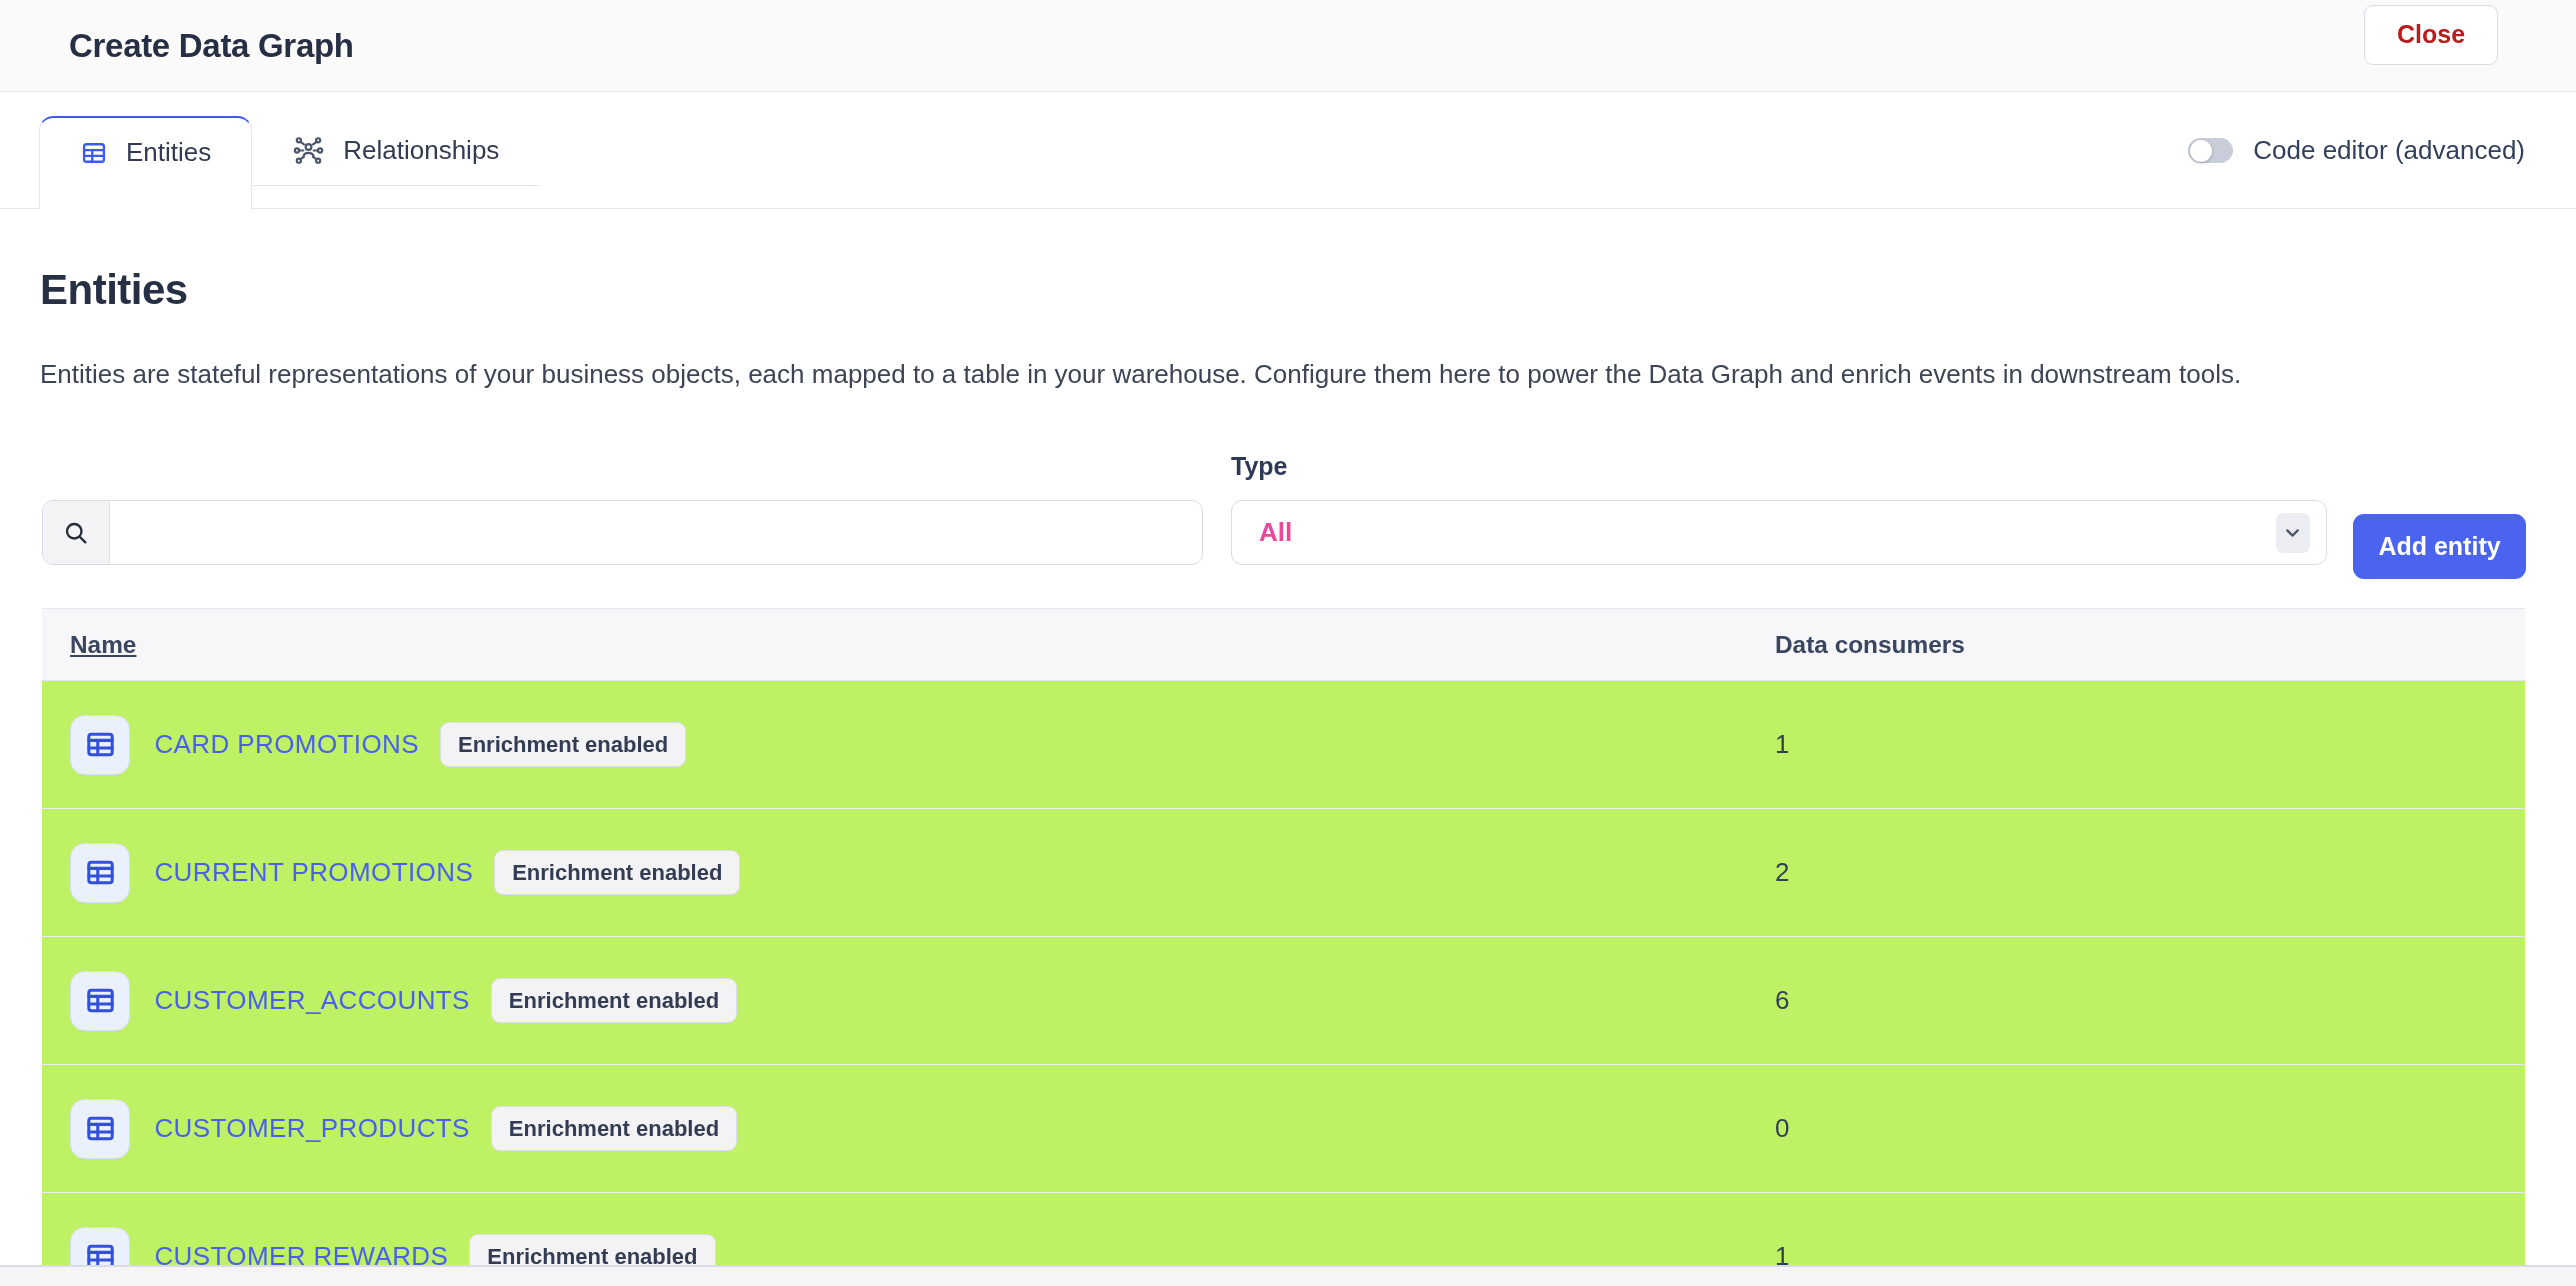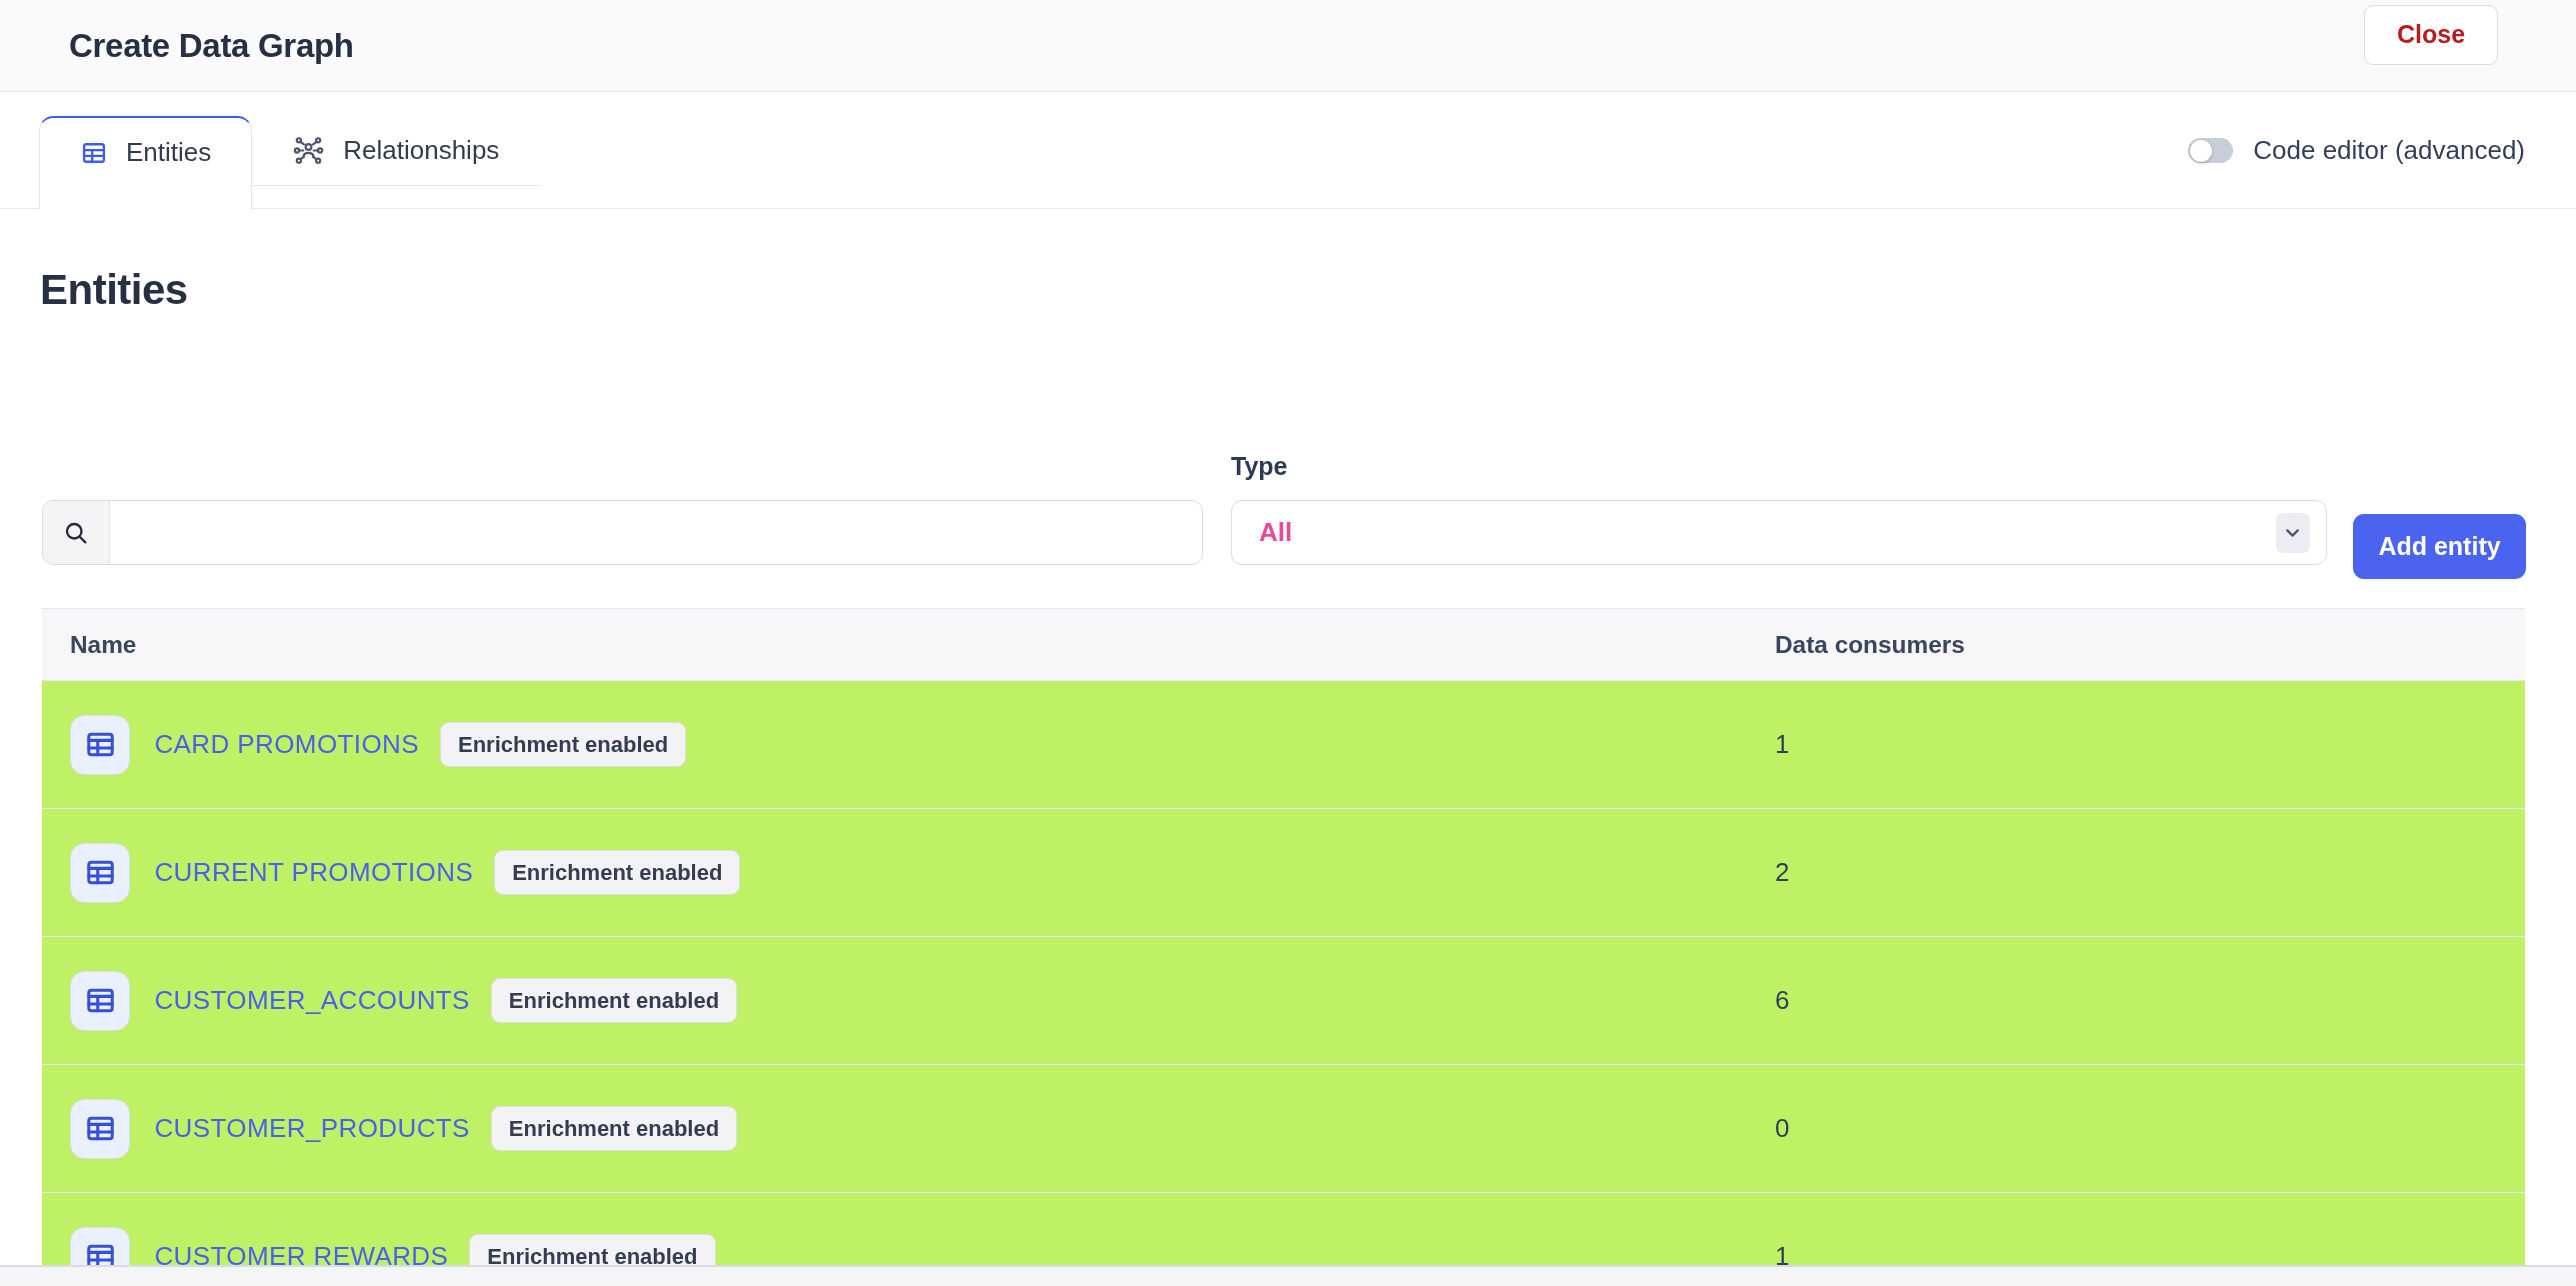--- a/index.html
+++ b/index.html
@@ -108,21 +108,21 @@
   
   .entity-table{
     position:absolute;left:42px;top:398px;width:2483px;border-collapse:collapse;
     border-top:1.8px solid #e4e5ee;
   }
   .entity-table col.c1{width:1691px;}
   .entity-table thead th{
     height:72px;background:#f7f7f9;border-bottom:1.8px solid #e4e5ee;
     font-size:24.4px;font-weight:700;color:#3a465f;text-align:left;vertical-align:middle;
   }
-  .entity-table thead th.h-name{padding-left:28px;}
+  .entity-table thead th.h-name{padding-left:28px;text-decoration:underline;}
   .entity-table thead th.h-consumers{padding-left:42px;}
   .entity-table tbody td{
     height:128px;border-bottom:1.8px solid #ecedf2;vertical-align:middle;background:#bef264;margin-top:12px;
   }
   .cell-name{padding-left:28px;}
   .name-flex{display:flex;align-items:center;}
   .entity-tile{
     width:60px;height:60px;border-radius:14.5px;background:#ebf1fc;border:1.8px solid #d2defa;
     display:flex;align-items:center;justify-content:center;flex:none;
   }
@@ -189,20 +189,21 @@
     <div class="toggle">
       <div class="knob"></div>
     </div>
     <div class="toggle-label">Code editor (advanced)</div>
   </div>
 </div>
 
 <div class="content">
 
   <div class="h1">Entities</div>
+  <div class="desc">Entities are stateful representations of your business objects, each mapped to a table in your warehouse. Configure them here to power the Data Graph and enrich events in downstream tools.</div>
 
   <div class="search-group">
     <div class="search-icon-seg">
       <svg width="28" height="28" viewBox="0 0 24 24" fill="none" stroke="#262c3a" stroke-width="2" stroke-linecap="round">
         <circle cx="10.5" cy="10.5" r="6.2"></circle>
         <line x1="15.2" y1="15.2" x2="20" y2="20"></line>
       </svg>
     </div>
     <input class="search-input" type="text" placeholder="" value="" style="">
   </div>

